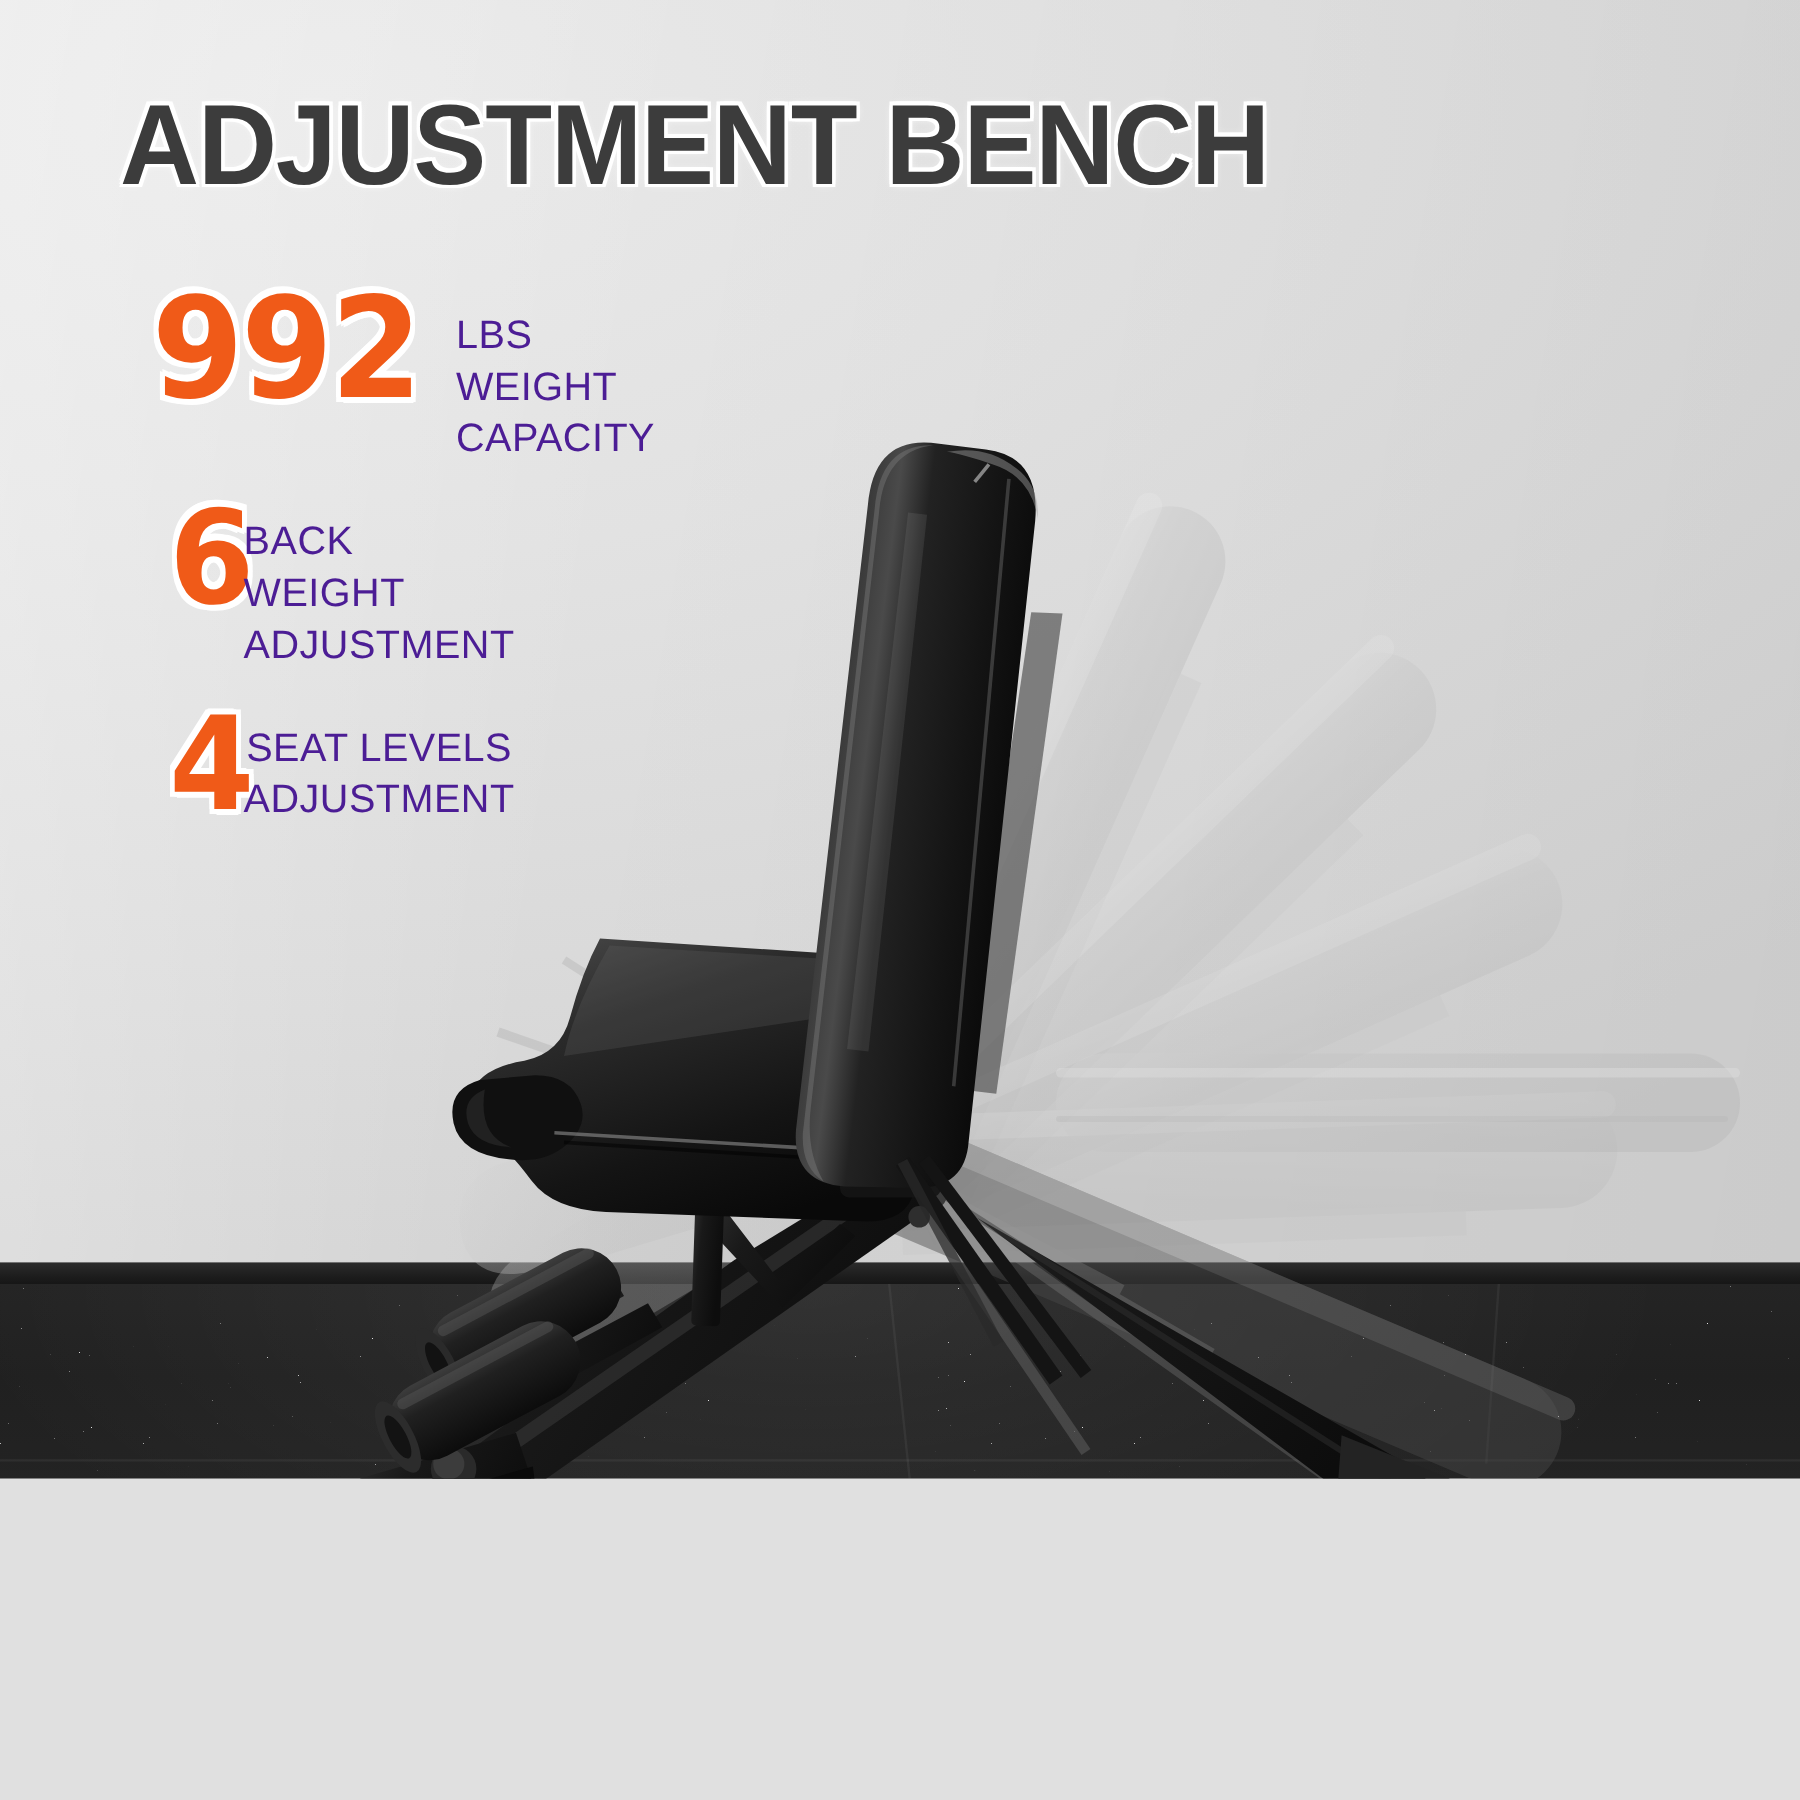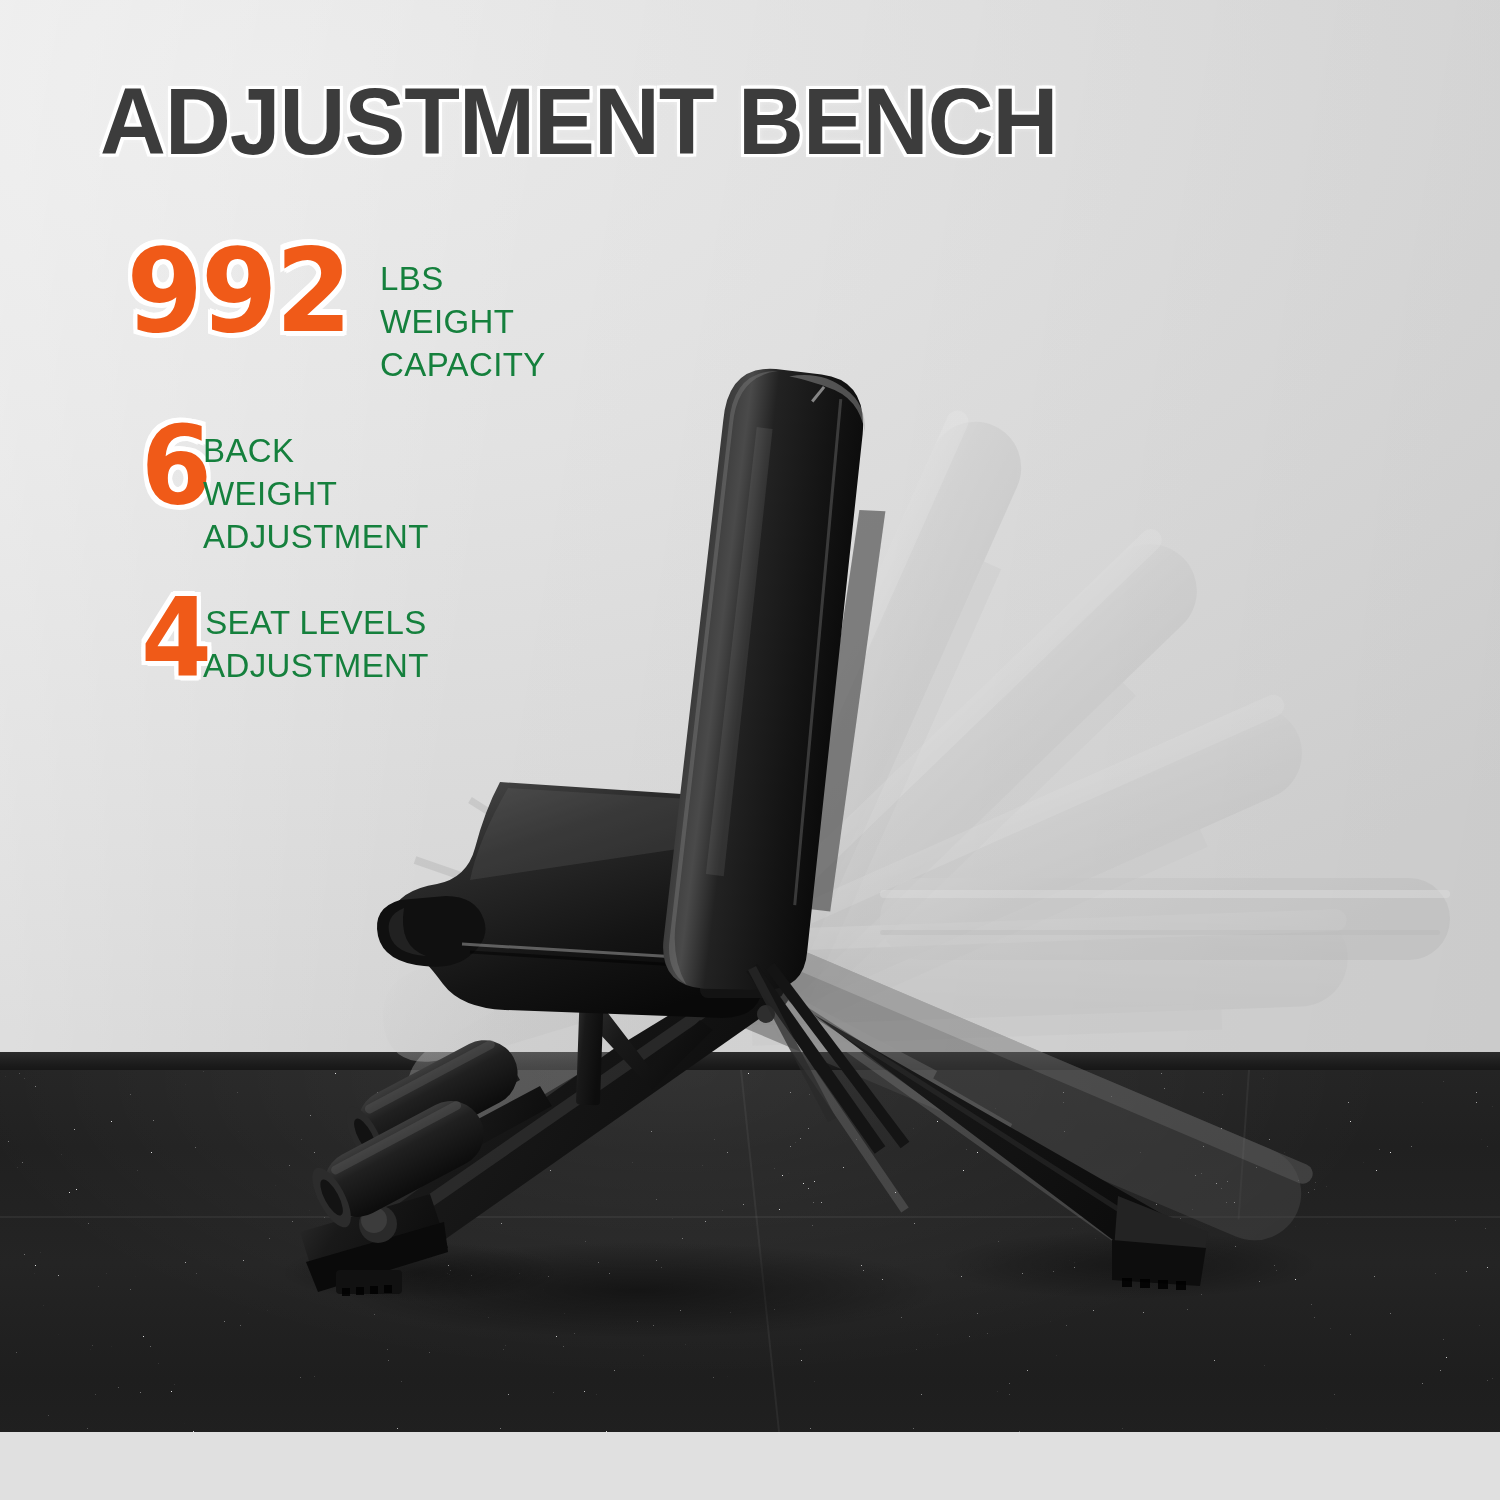--- a/index.html
+++ b/index.html
@@ -1,21 +1,21 @@
 <!DOCTYPE html>
 <html><head>
 <meta charset="utf-8">
 <style>
   html,body{margin:0;padding:0;}
   body{
     width:1500px;height:1500px;overflow:hidden;
     font-family:"Liberation Sans","DejaVu Sans",sans-serif;
     background:#e0e0e0;
   }
-  #stage{position:relative;width:1500px;height:1432px;overflow:hidden;}
+  #stage{position:relative;width:1500px;height:1232px;overflow:hidden;}
 
   
   .wall{
     position:absolute;left:0;top:0;width:1500px;height:1063px;
     background:
       radial-gradient(120% 90% at 18% 8%, #e9e9e9 0%, #e2e2e2 40%, #dadada 75%, #d4d4d4 100%);
   }
   .wall-shade{
     position:absolute;left:0;top:0;width:1500px;height:1063px;
     background:linear-gradient(100deg, rgba(255,255,255,.35) 0%, rgba(255,255,255,0) 35%, rgba(0,0,0,.045) 100%);
@@ -63,21 +63,21 @@
     font-size:106px;line-height:1;
     letter-spacing:-2px;
     text-align:right;
     transform:scaleY(1.06);transform-origin:right top;
     text-shadow:
       -4px -4px 0 #fff, 4px -4px 0 #fff, -4px 4px 0 #fff, 4px 4px 0 #fff,
       0 -4px 0 #fff, 0 4px 0 #fff, -4px 0 0 #fff, 4px 0 0 #fff,
       -2px -5px 0 #fff, 2px 5px 0 #fff;
   }
   .stat-label{
-    color:#15803d;
+    color:#4c1d95;
     font-size:33px;line-height:1.30;
     font-weight:400;letter-spacing:.4px;
     white-space:pre-line;
   }
 
   
   #row0{position:absolute;left:0;top:0;}
   #row0 .stat-num{position:absolute;left:95px;top:0;width:255px;font-size:110px;}
   #row0 .stat-label{position:absolute;left:380px;top:26px;}
 

